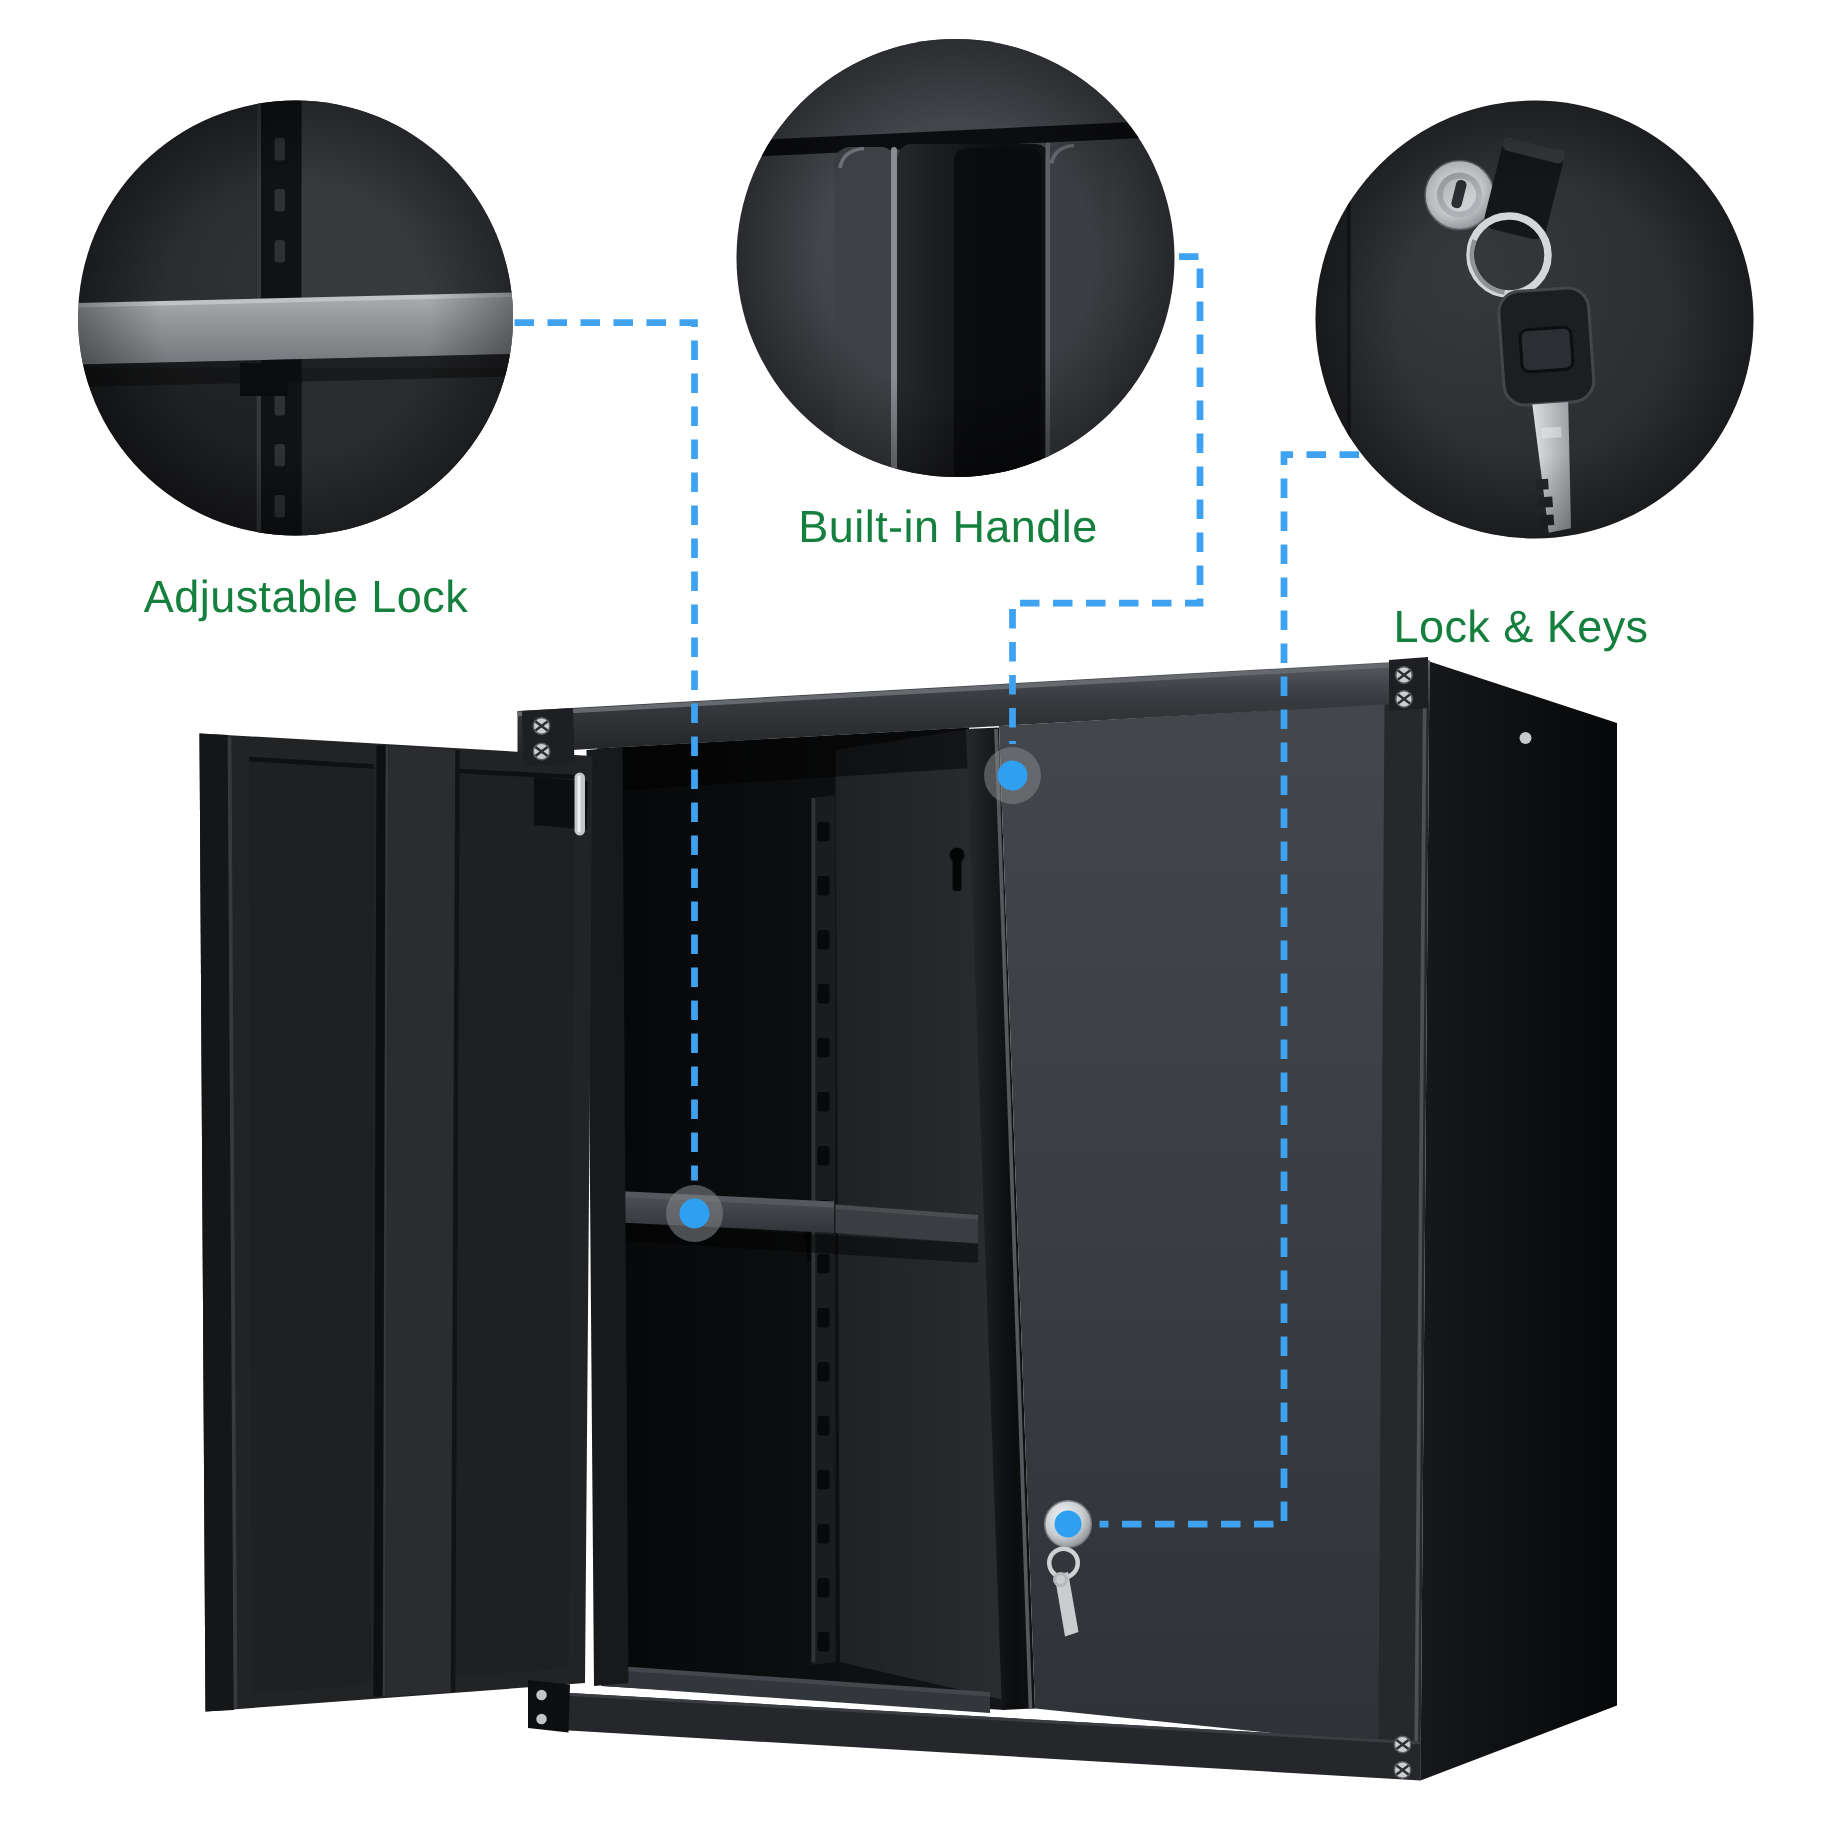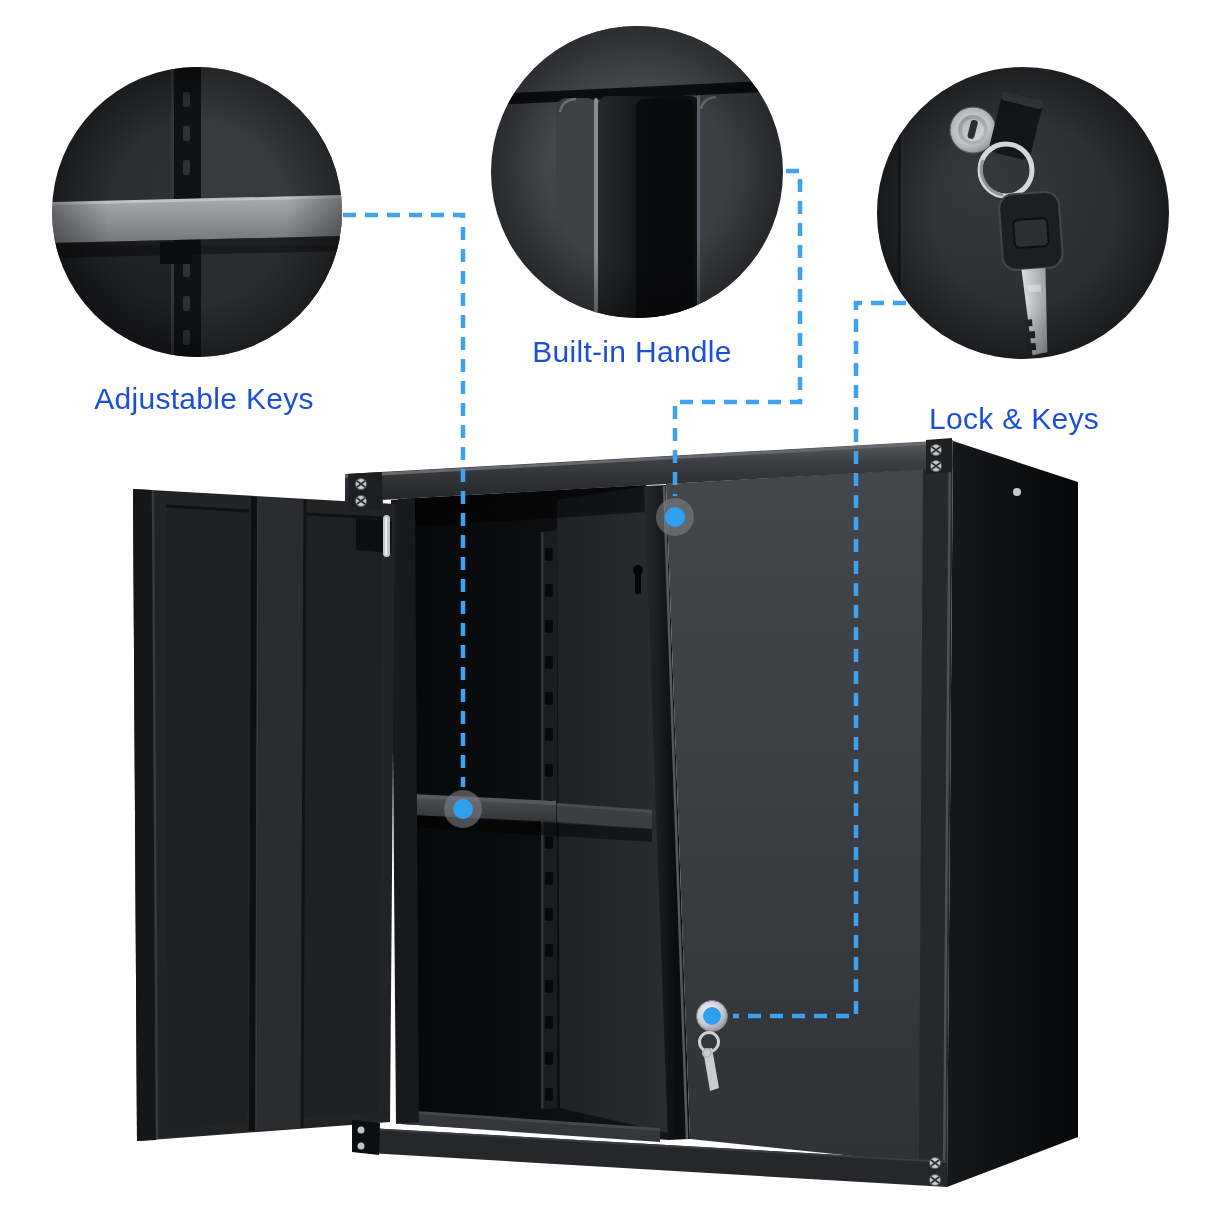--- a/index.html
+++ b/index.html
@@ -1,20 +1,20 @@
 <!DOCTYPE html>
 <html><head>
 <meta charset="utf-8">
 <style>
   html,body{margin:0;padding:0;background:#ffffff;}
   .stage{position:relative;width:1214px;height:1214px;background:#ffffff;overflow:hidden;
          font-family:"Liberation Sans", sans-serif;}
   .stage svg{position:absolute;left:0;top:0;}
   .callout-label{position:absolute;transform:translateX(-50%);font-size:30px;line-height:1.1;
-                 color:#1d4ed8;white-space:nowrap;letter-spacing:0.3px;}
+                 color:#15803d;white-space:nowrap;letter-spacing:0.3px;}
 </style>
 </head>
 <body>
 
 <div class="stage">
 
 <svg width="1214" height="1214" viewBox="0 0 1214 1214">
   <defs>
     <clipPath id="clipL">
           <circle cx="197" cy="212" r="145"></circle>
@@ -312,17 +312,17 @@
   </g>
   <g>
     <circle cx="675" cy="517" r="19" fill="#7d8084" opacity="0.6"></circle>
     <circle cx="675" cy="517" r="10" fill="#2f9ff0"></circle>
   </g>
   <g>
     <circle cx="712" cy="1016" r="9" fill="#2f9ff0"></circle>
   </g>
 </svg>
 
-<div class="callout-label" style="left:204px;top:382px">Adjustable Keys</div>
+<div class="callout-label" style="left:204px;top:382px">Adjustable Lock</div>
 <div class="callout-label" style="left:632px;top:335px">Built-in Handle</div>
 <div class="callout-label" style="left:1014px;top:402px">Lock &amp; Keys</div>
 
 </div>
 
 </body></html>

